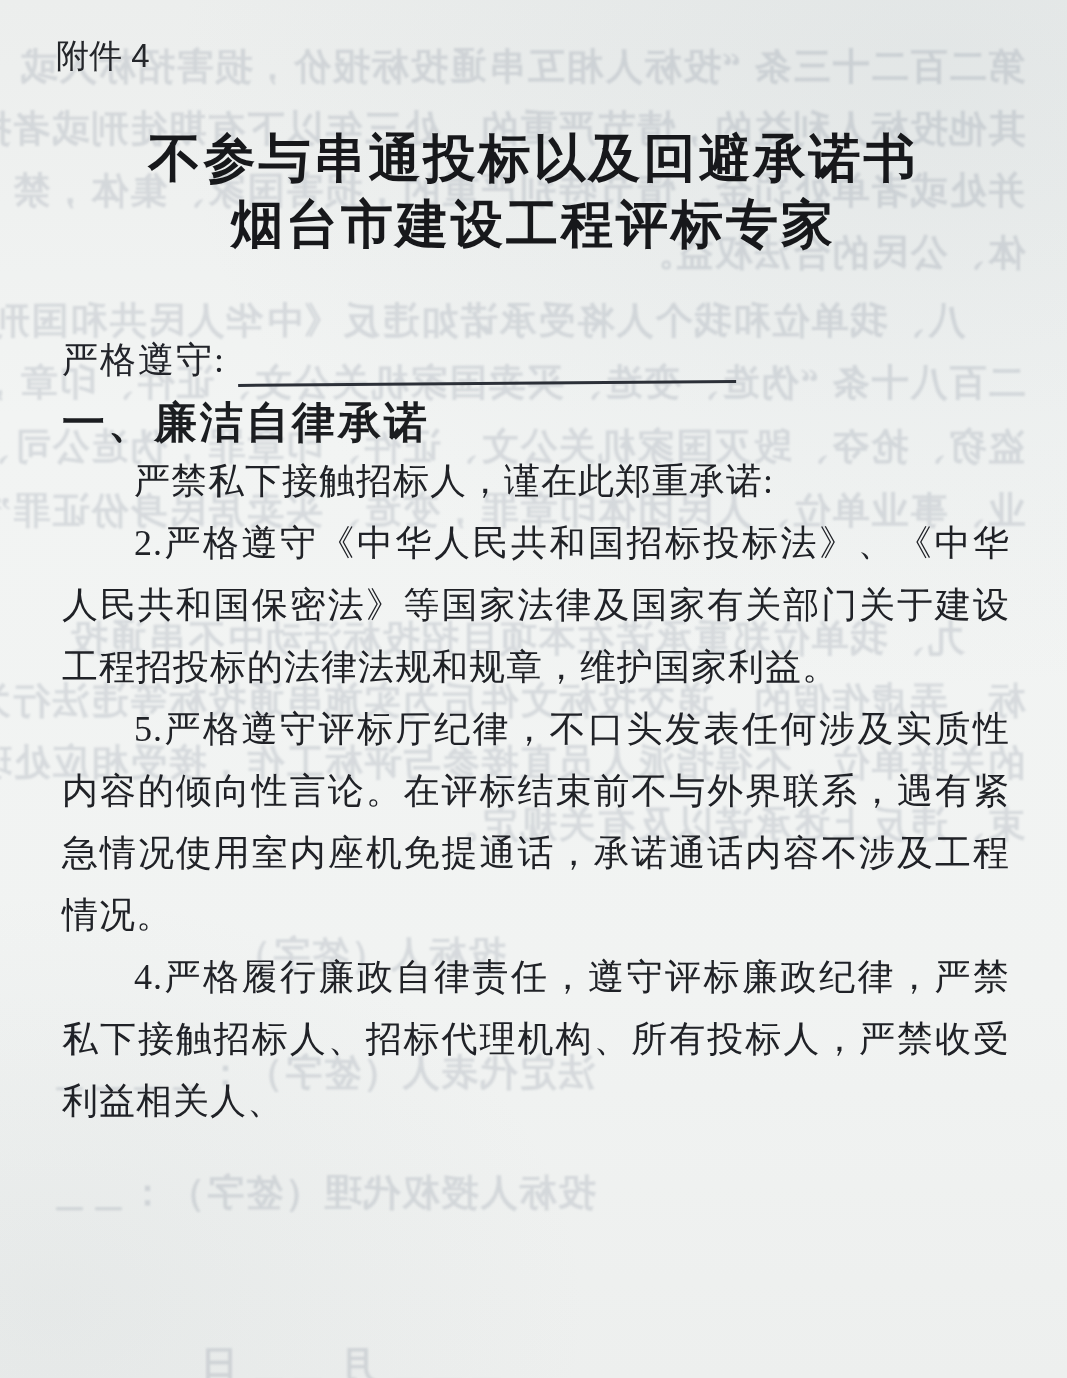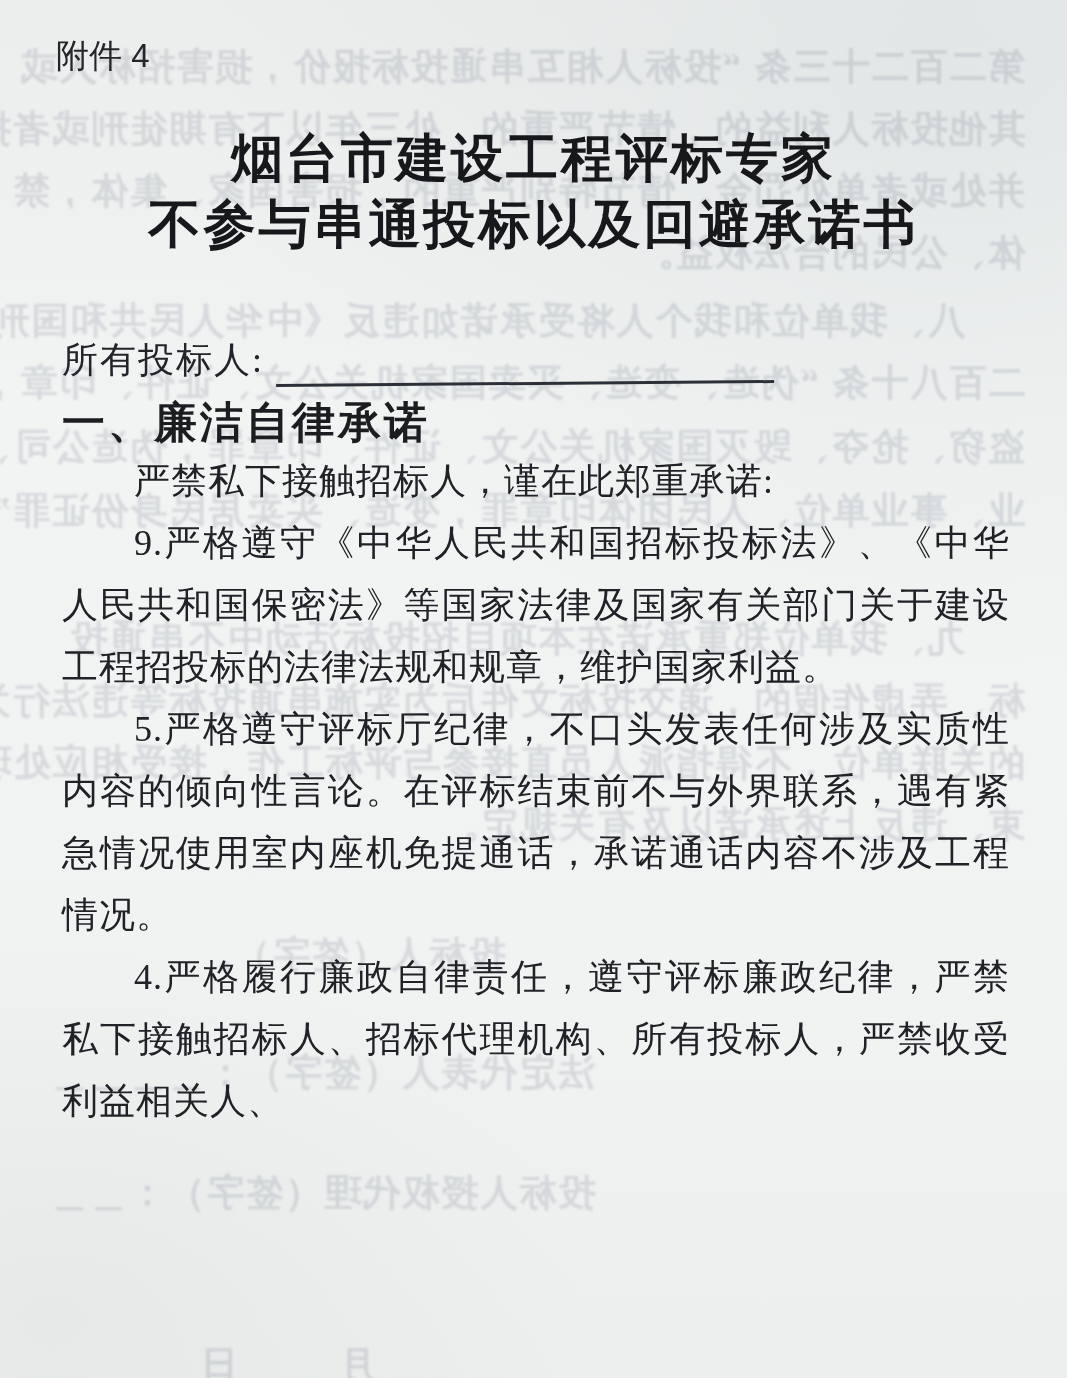--- a/index.html
+++ b/index.html
@@ -133,31 +133,31 @@
       <div class="bleed-line" style="top: 1048px; padding-left: 472px;">法定代表人（签字）：＿＿＿＿</div>
       <div class="bleed-line" style="top: 1168px; padding-left: 472px;">投标人授权代理（签字）：＿＿</div>
       <div class="bleed-line" style="top: 1340px; padding-left: 562px;">＿＿＿ 月 ＿＿ 日</div>
     </div>
 
   <div class="content">
 
     <div class="attachment-label">附件 4</div>
 
     <div class="doc-title">
+      <div>不参与串通投标以及回避承诺书</div>
       <div>烟台市建设工程评标专家</div>
-      <div>不参与串通投标以及回避承诺书</div>
     </div>
 
     <div class="project-row">
-      <span>所有投标人:</span><span class="blank-line"></span>
+      <span>严格遵守:</span><span class="blank-line"></span>
     </div>
 
     <div class="section-heading">一、廉洁自律承诺</div>
 
     <div class="body-text">
       <p>严禁私下接触招标人，谨在此郑重承诺:</p>
-      <p>9.严格遵守《中华人民共和国招标投标法》、《中华人民共和国保密法》等国家法律及国家有关部门关于建设工程招投标的法律法规和规章，维护国家利益。</p>
+      <p>2.严格遵守《中华人民共和国招标投标法》、《中华人民共和国保密法》等国家法律及国家有关部门关于建设工程招投标的法律法规和规章，维护国家利益。</p>
       <p>5.严格遵守评标厅纪律，不口头发表任何涉及实质性内容的倾向性言论。在评标结束前不与外界联系，遇有紧急情况使用室内座机免提通话，承诺通话内容不涉及工程情况。</p>
       <p>4.严格履行廉政自律责任，遵守评标廉政纪律，严禁私下接触招标人、招标代理机构、所有投标人，严禁收受利益相关人、</p>
     </div>
 
   </div>
 </div>
 
 </body></html>

